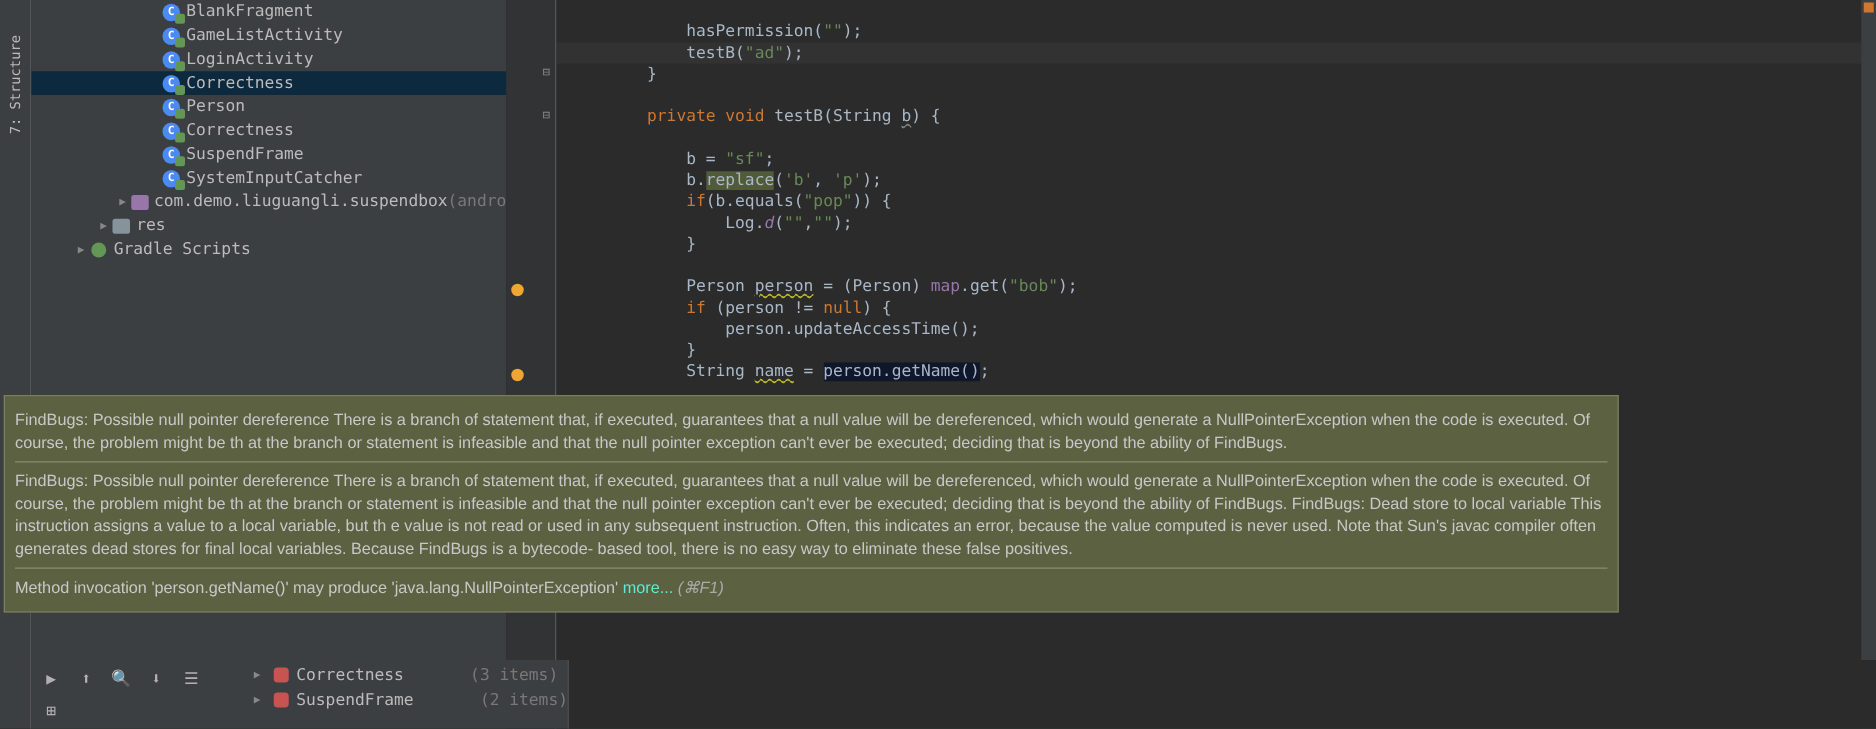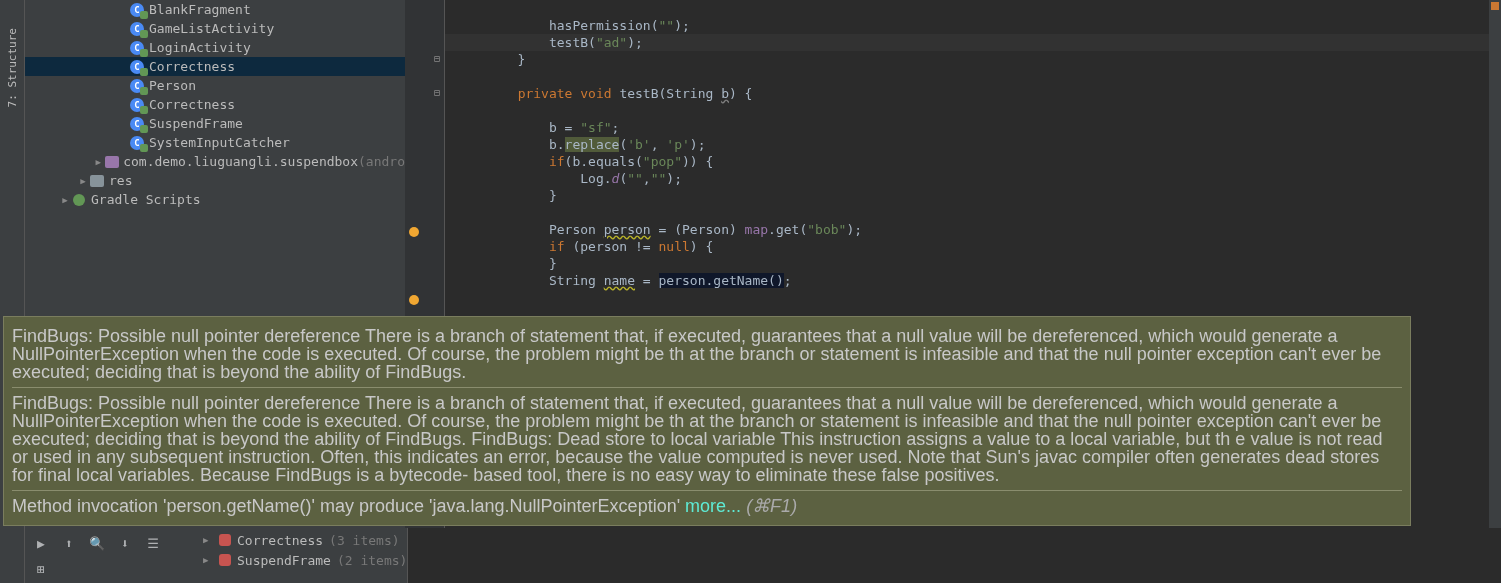--- a/index.html
+++ b/index.html
@@ -159,26 +159,26 @@
 .field { color: #9876aa; }
 .static { font-style: italic; }
 .param { text-decoration: underline wavy #808080; text-decoration-skip-ink: none; }
 .warn { text-decoration: underline wavy #bbb529; }
 .hl { background: #0f172a; }
 .sel { background: #515b3a; }
 .tooltip {
   position: absolute;
   left: 3px;
   top: 316px;
-  width: 1408px;
+  width: 1292px;
   background: #5c6141;
   border: 1px solid #7a7d5e;
   color: #c8c8c8;
   font-family: 'Lucida Grande', sans-serif;
-  font-size: 18px;
+  font-size: 13px;
   padding: 6px 8px;
   z-index: 100;
 }
 .tooltip-section { padding: 4px 0; line-height: 18px; }
 .tooltip-divider { border-top: 1px solid #8a8d6e; margin: 2px 0; }
 .tooltip-link { color: #5eead4; cursor: pointer; }
 .tooltip-shortcut { color: #aaa; font-style: italic; }
 .bottom-panel {
   position: absolute;
   bottom: 0;
@@ -212,21 +212,21 @@
   padding-left: 2px;
   gap: 6px;
 }
 .fb-arrow { color: #888; font-size: 9px; width: 10px; }
 .fb-bug {
   width: 12px; height: 12px;
   background: #c75450;
   border-radius: 3px;
 }
 .fb-label { color: #bbbbbb; }
-.fb-count { color: #787878; }
+.fb-count { color: #787878; margin-left: 47px; }
 .fb-details {
   flex: 1;
   border-left: 1px solid #555;
   background: #2b2b2b;
 }
 .scroll-marker-gutter {
   position: absolute;
   right: 0;
   top: 0;
   width: 12px;
@@ -362,20 +362,21 @@
         <div class="code-line">        <span class="kw">private</span> <span class="kw">void</span> testB(String <span class="param">b</span>) {</div>
         <div class="code-line"></div>
         <div class="code-line">            b = <span class="str">"sf"</span>;</div>
         <div class="code-line">            b.<span class="sel">replace</span>(<span class="str">'b'</span>, <span class="str">'p'</span>);</div>
         <div class="code-line">            <span class="kw">if</span>(b.equals(<span class="str">"pop"</span>)) {</div>
         <div class="code-line">                Log.<span class="static field">d</span>(<span class="str">""</span>,<span class="str">""</span>);</div>
         <div class="code-line">            }</div>
         <div class="code-line"></div>
         <div class="code-line">            Person <span class="warn">person</span> = (Person) <span class="field">map</span>.get(<span class="str">"bob"</span>);</div>
         <div class="code-line">            <span class="kw">if</span> (person != <span class="kw">null</span>) {</div>
+        <div class="code-line">                person.updateAccessTime();</div>
         <div class="code-line">            }</div>
         <div class="code-line">            String <span class="warn">name</span> = <span class="hl">person.getName()</span>;</div>
       </div>
     <div class="scroll-marker-gutter">
       <div class="scroll-warn-mark" style="top:2px;background:#cc7832;height:8px;width:8px;"></div>
     </div>
   </div>
 </div>
 
 <div class="tooltip">

